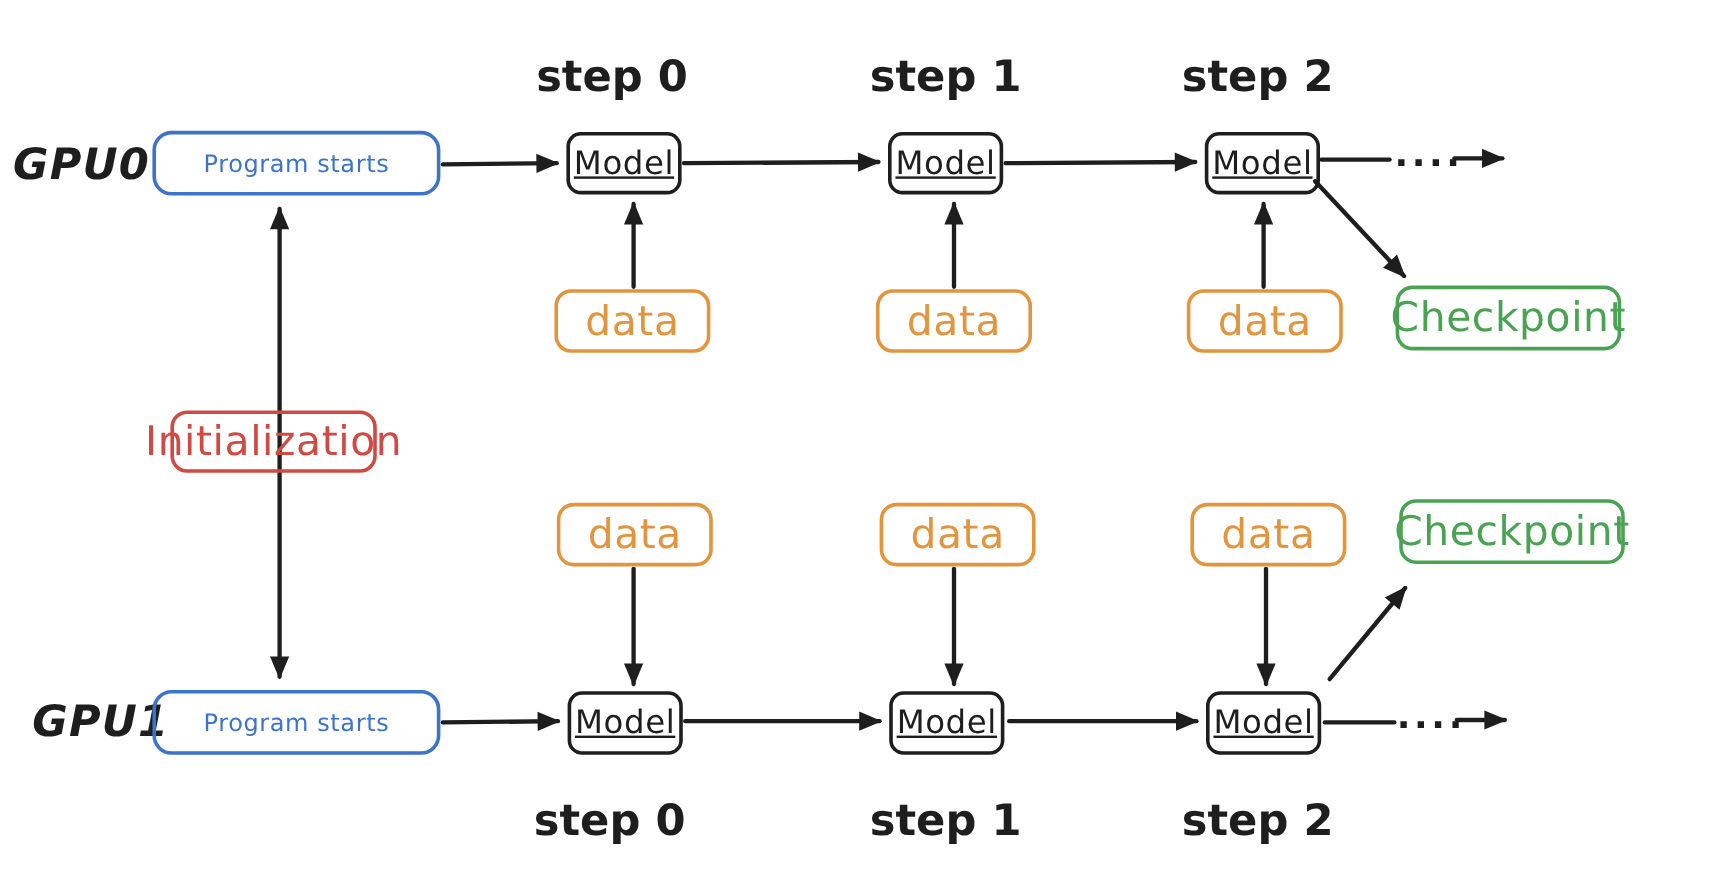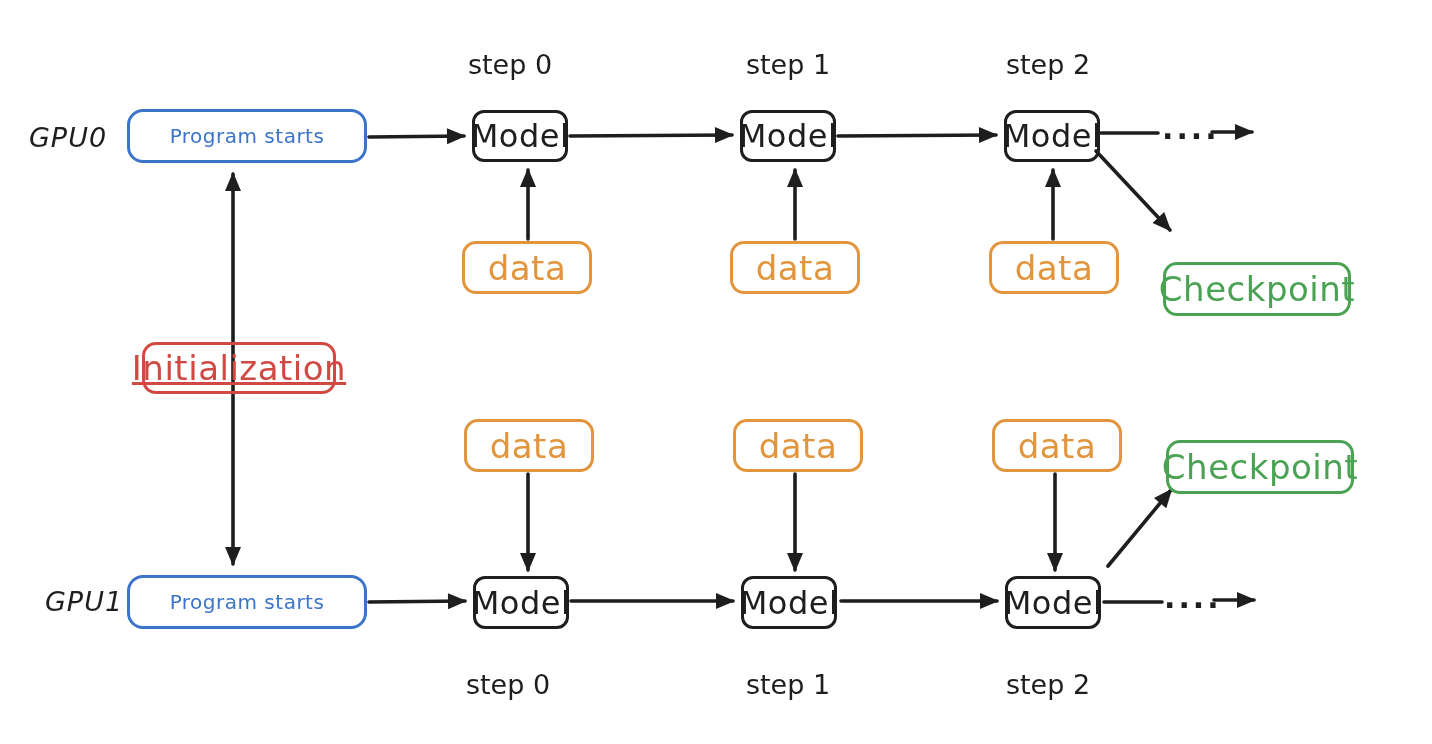--- a/index.html
+++ b/index.html
@@ -35,31 +35,32 @@
     border: 3px solid var(--stroke, #1e1e1e);
     border-radius: 14px;
     background: transparent;
     font-size: 34px;
     letter-spacing: 0.5px;
     white-space: nowrap;
     box-sizing: border-box;
   }
   .box.blue   { border-color: var(--blue);   color: var(--blue);   border-radius: 16px; font-size: 20px; font-weight: 500;}
   .box.orange { border-color: var(--orange); color: var(--orange); font-weight: 500; }
-  .box.green  { border-color: var(--green);  color: var(--green);  font-weight: 500; margin-top: 24px; }
+  .box.green  { border-color: var(--green);  color: var(--green);  font-weight: 500; }
   .box.red    { border-color: var(--red);    color: var(--red);    font-weight: 500; }
-  .box.model  { border-color: var(--stroke); color: var(--stroke); border-radius: 12px; font-size: 32px; }
+  .box.model  { border-color: var(--stroke); color: var(--stroke); border-radius: 12px; font-size: 27px; text-decoration: underline; }
   .lbl {
     position: absolute;
     display: flex;
     align-items: center;
     justify-content: center;
-    font-size: 27px;
+    font-size: 36px;
     color: var(--stroke, #1e1e1e);
     white-space: nowrap;
+    font-weight: bold;
   }
   .lbl.gpu { font-style: italic; letter-spacing: 1px; }
   .dots {
     position: absolute;
     font-size: 30px;
     font-weight: bold;
     letter-spacing: 3px;
     color: var(--stroke, #1e1e1e);
     line-height: 26px;
   }
@@ -116,21 +117,21 @@
   <div class="box model" style="left:472px; top:110px; width:96px; height:52px;">Model</div>
   <div class="box model" style="left:740px; top:110px; width:96px; height:52px;">Model</div>
   <div class="box model" style="left:1004px; top:110px; width:96px; height:52px;">Model</div>
   <div class="dots" style="left:1162px; top:116px;">....</div>
 
   <div class="box orange" style="left:462px; top:241px; width:130px; height:53px;">data</div>
   <div class="box orange" style="left:730px; top:241px; width:130px; height:53px;">data</div>
   <div class="box orange" style="left:989px; top:241px; width:130px; height:53px;">data</div>
   <div class="box green" style="left:1163px; top:238px; width:188px; height:54px;">Checkpoint</div>
 
-  <div class="box red" style="left:142px; top:342px; width:194px; height:52px;text-decoration:underline;">Initialization</div>
+  <div class="box red" style="left:142px; top:342px; width:172px; height:52px;">Initialization</div>
 
   <div class="box orange" style="left:464px; top:419px; width:130px; height:53px;">data</div>
   <div class="box orange" style="left:733px; top:419px; width:130px; height:53px;">data</div>
   <div class="box orange" style="left:992px; top:419px; width:130px; height:53px;">data</div>
   <div class="box green" style="left:1166px; top:416px; width:188px; height:54px;">Checkpoint</div>
 
   <div class="box blue" style="left:127px; top:575px; width:240px; height:54px;">Program starts</div>
   <div class="box model" style="left:473px; top:576px; width:96px; height:53px;">Model</div>
   <div class="box model" style="left:741px; top:576px; width:96px; height:53px;">Model</div>
   <div class="box model" style="left:1005px; top:576px; width:96px; height:53px;">Model</div>

